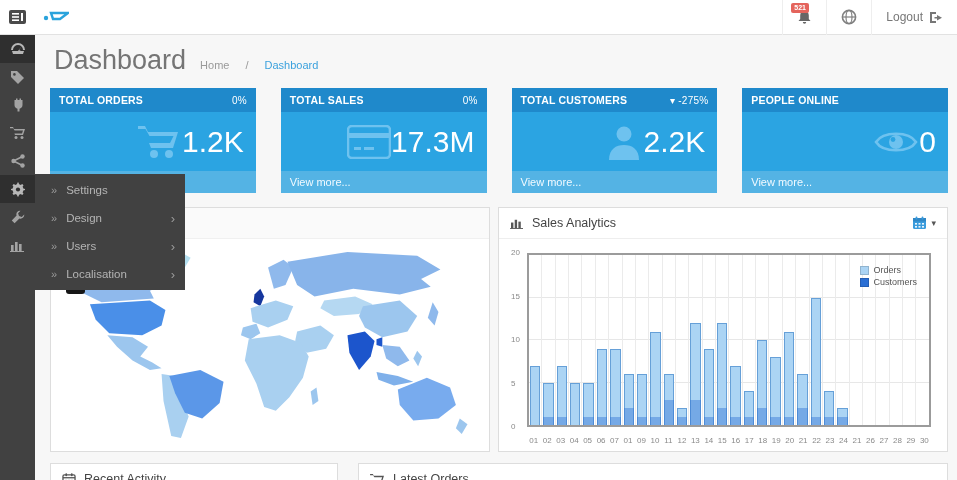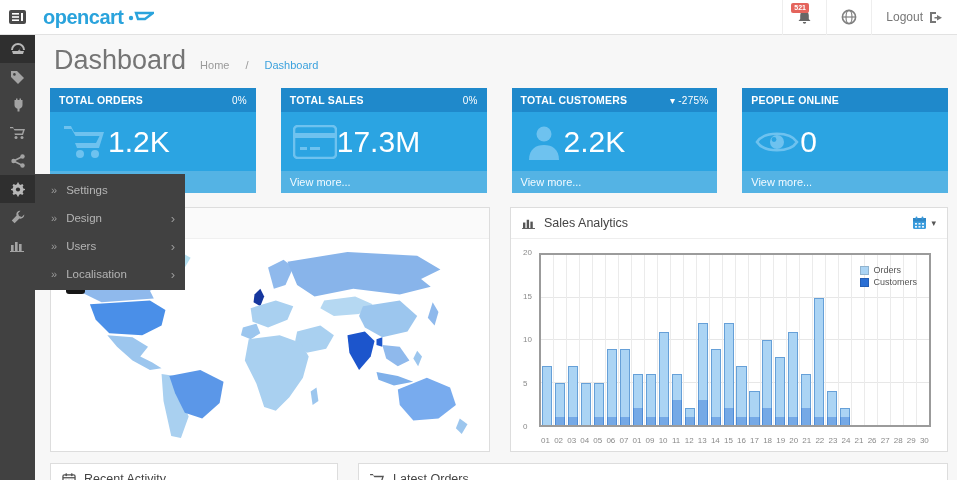--- a/index.html
+++ b/index.html
@@ -34,26 +34,26 @@
   .page-head{display:flex;align-items:baseline;gap:14px;margin:2px 0 12px 4px;}
   .page-title{font-size:27px;color:#757575;font-weight:400;}
   .crumb{font-size:11px;color:#9a9a9a;display:flex;gap:16px;}
   .crumb .cur{color:#3ba1dd;cursor:pointer;}
 
   
   .tiles{display:flex;gap:25px;margin-bottom:14px;}
   .tile{flex:1;height:105px;display:flex;flex-direction:column;cursor:default;}
   .tile-head{height:24px;background:#1f89cb;color:#fff;display:flex;align-items:center;justify-content:space-between;padding:0 9px;font-size:10.5px;font-weight:bold;letter-spacing:.2px;}
   .tile-head .pct{font-weight:normal;font-size:10px;display:flex;align-items:center;gap:3px;}
-  .tile-body{flex:1;background:#2ba4e2;display:flex;align-items:center;justify-content:flex-start;padding:0 12px;}
+  .tile-body{flex:1;background:#2ba4e2;display:flex;align-items:center;justify-content:flex-end;padding:0 12px;}
   .tile-value{color:#fff;font-size:30px;line-height:1;}
   .tile-foot{height:22px;background:#54b3e4;color:#f2faff;font-size:11px;display:flex;align-items:center;padding:0 9px;cursor:pointer;}
 
   
-  .panels{display:flex;gap:20px;}
+  .panels{display:flex;gap:8px;}
   .panel{background:#fff;border:1px solid #ddd;}
   .panel-head{height:31px;display:flex;align-items:center;gap:8px;padding:0 11px;border-bottom:1px solid #eee;background:#fff;}
   .panel-title{font-size:12.5px;color:#444;}
   .map-panel{width:440px;height:245px;}
   .map-panel .panel-head{background:#fafafa;border-bottom:1px solid #f0f0f0;}
   .map-body{padding:4px 6px;}
   .chart-panel{flex:1;height:245px;display:flex;flex-direction:column;}
   .cal-btn{margin-left:auto;display:flex;align-items:center;gap:4px;cursor:pointer;}
   .cal-caret{color:#555;font-size:9px;}
 
@@ -88,21 +88,20 @@
     <div class="menu-toggle">
       <svg width="17" height="14" viewBox="0 0 17 14">
         <rect x="0" y="0" width="17" height="14" rx="2" fill="#4a4a4a"></rect>
         <rect x="3" y="3" width="7" height="1.6" fill="#fff"></rect>
         <rect x="3" y="6.2" width="7" height="1.6" fill="#fff"></rect>
         <rect x="3" y="9.4" width="7" height="1.6" fill="#fff"></rect>
         <rect x="12" y="3" width="2" height="8" fill="#fff"></rect>
       </svg>
     </div>
     <div class="logo">
-      <span class="logo-text">opencart</span>
       <svg width="26" height="16" viewBox="0 0 26 16">
         <circle cx="3" cy="9" r="2.2" fill="#2aa3dc"></circle>
         <path d="M8 4 L25 4 L17 10 L10 10 Z" fill="none" stroke="#2aa3dc" stroke-width="2.4"></path>
       </svg>
     </div>
     <div class="topbar-right">
       <div class="topbar-cell">
         <span class="bell-badge">521</span>
         <svg width="15" height="16" viewBox="0 0 15 16">
           <path d="M7.5 2 C4.6 2 3.2 4 3.2 6.5 L3.2 10 L1.5 12 L13.5 12 L11.8 10 L11.8 6.5 C11.8 4 10.4 2 7.5 2 Z" fill="#666"></path>

